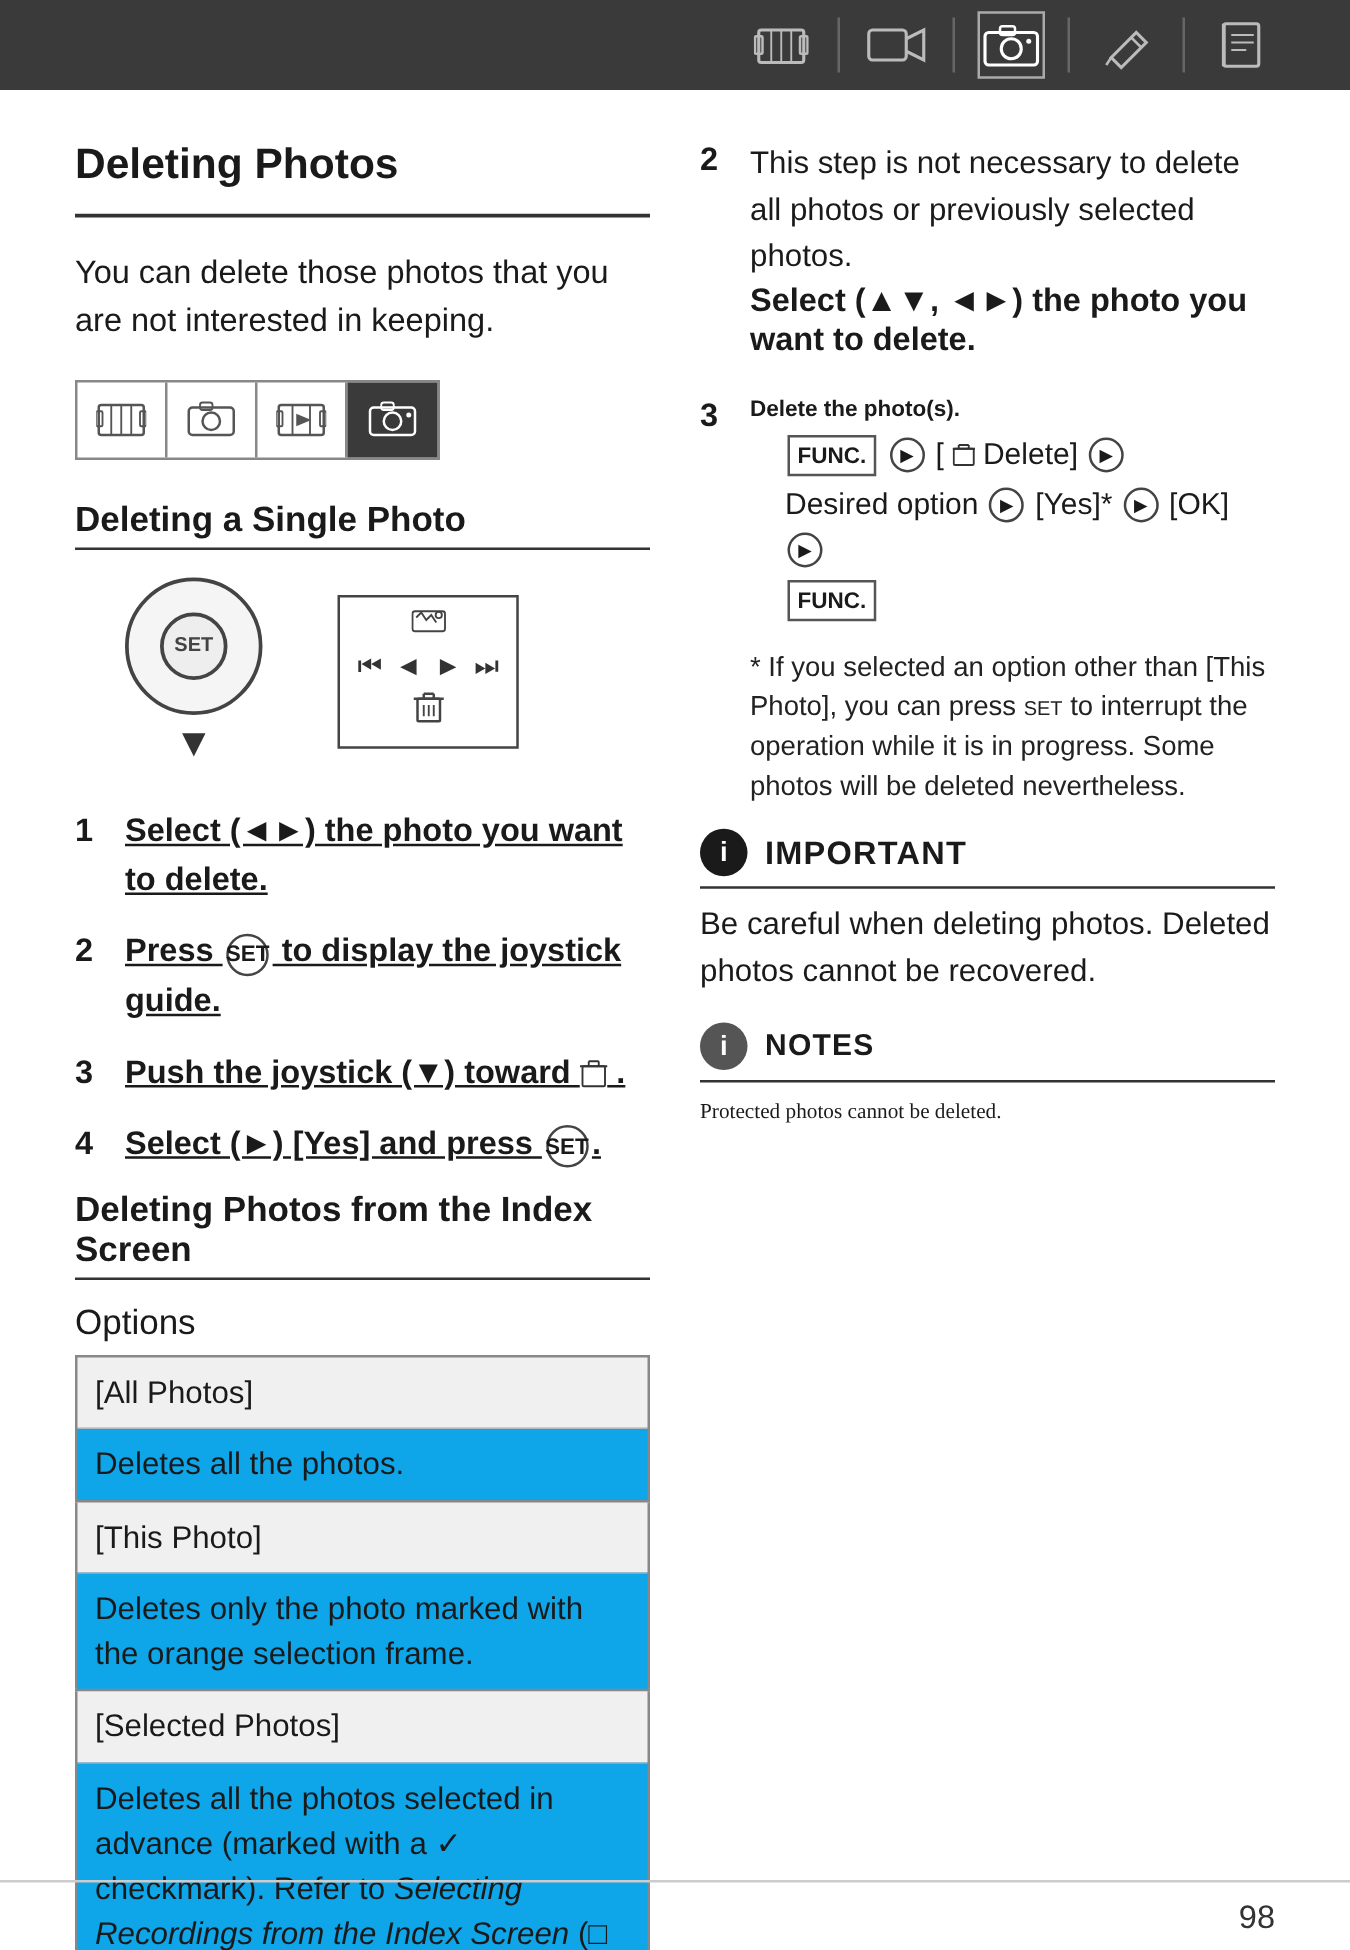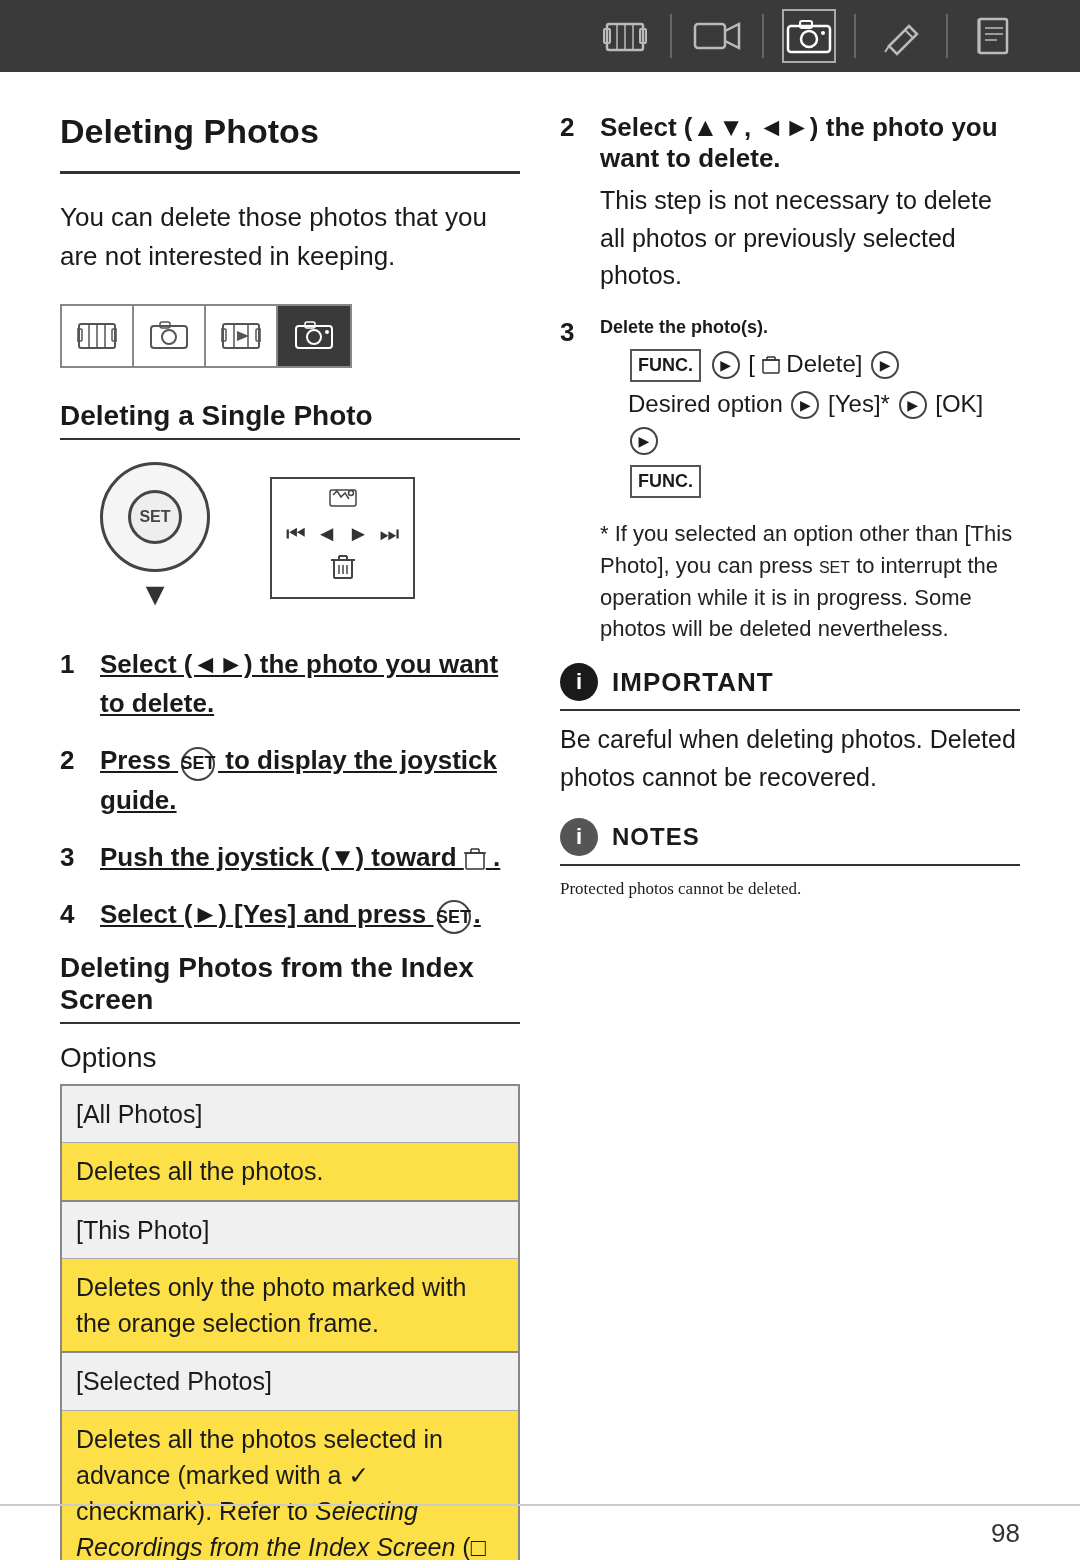--- a/index.html
+++ b/index.html
@@ -228,21 +228,21 @@
     .options-table td {
       padding: 10px 14px;
       line-height: 1.45;
     }
     .options-table tr.option-label td {
       background: #f0f0f0;
       font-weight: normal;
       border-bottom: 1px solid #aaa;
     }
     .options-table tr.option-desc td {
-      background: #fde047;
+      background: #0ea5e9;
       border-bottom: 2px solid #888;
     }
     .options-table tr.option-desc:last-child td {
       border-bottom: none;
     }
     .italic { font-style: italic; }
 
     
     .step-right {
       margin-bottom: 22px;
@@ -564,24 +564,24 @@
     </table>
 
   </div>
 
   <div class="right-col">
 
     <div class="step-right">
       <div style="display:flex;gap:12px;align-items:flex-start;">
         <span style="font-size:26px;font-weight:bold;min-width:28px;">2</span>
         <div>
+          <div style="font-size:25px;line-height:1.5;">This step is not necessary to delete all photos or previously selected photos.</div>
           <div style="font-size:26px;font-weight:bold;margin-bottom:8px;">
             Select (▲▼, ◄►) the photo you want to delete.
           </div>
-          <div style="font-size:25px;line-height:1.5;">This step is not necessary to delete all photos or previously selected photos.</div>
         </div>
       </div>
     </div>
 
     <div class="delete-step">
       <div style="display:flex;gap:12px;align-items:flex-start;">
         <span style="font-size:26px;font-weight:bold;min-width:28px;">3</span>
         <div>
           <div class="delete-step-heading">Delete the photo(s).</div>
           <div class="delete-instructions">

